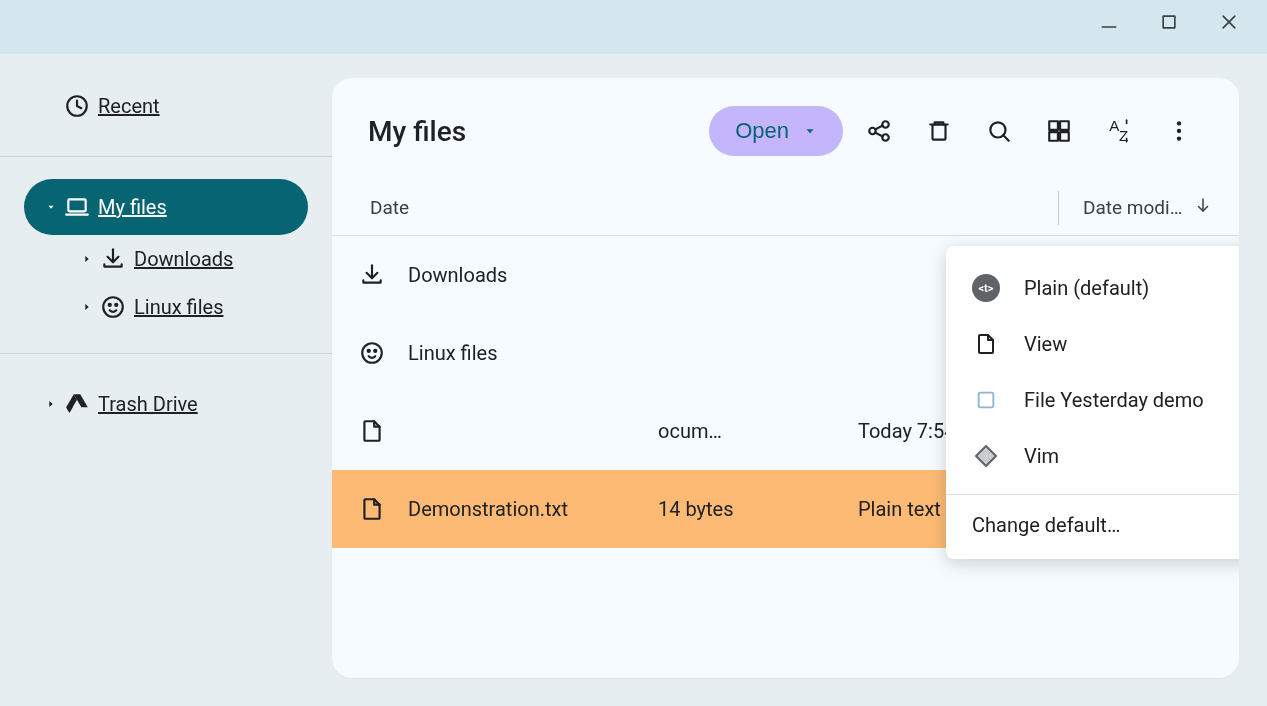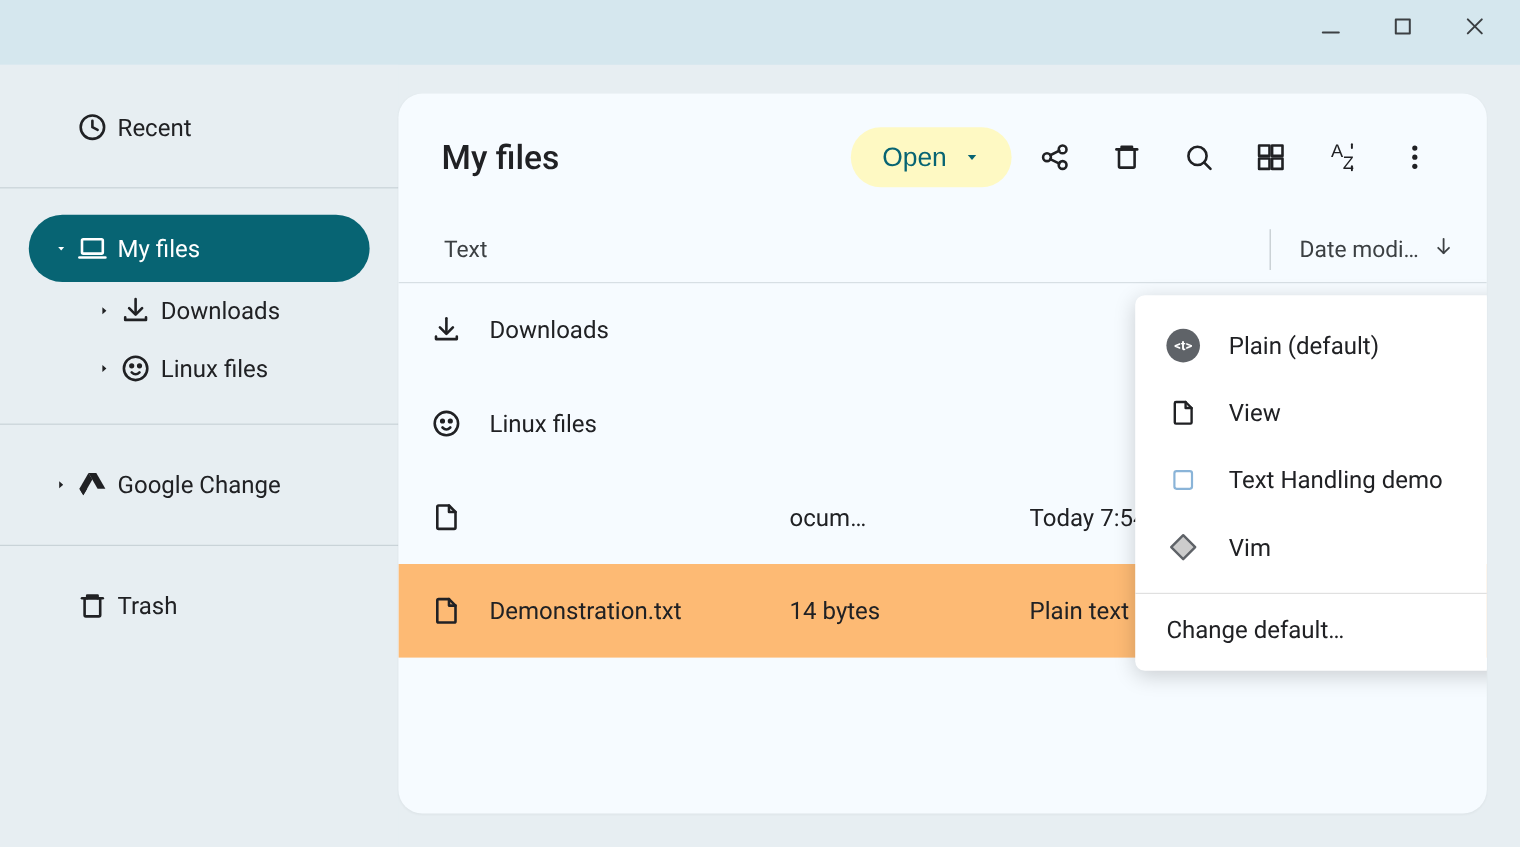--- a/index.html
+++ b/index.html
@@ -41,20 +41,21 @@
   .side-item {
     display: flex;
     align-items: center;
     gap: 8px;
     height: 56px;
     padding: 0 22px 0 22px;
     border-radius: 40px;
     cursor: pointer;
     font-size: 20px;
     color: #202124;
+    text-decoration: underline;
   }
   .side-item.small { height: 48px;}
   .side-item.active { background: #076473; color: #fff; }
   .side-item .chev { width:10px; display:flex; justify-content:center; }
   .side-sub { padding-left: 36px; }
   .side-icon { width:26px; height:26px; display:flex; align-items:center; justify-content:center;}
   .side-icon svg { width:26px; height:26px; }
   
   
   .content {
@@ -71,21 +72,21 @@
 
   .toolbar {
     display: flex;
     align-items: center;
     padding: 28px 36px 24px 36px;
     gap: 12px;
   }
   .toolbar h1 { font-size: 28px; font-weight: 500; flex: 0 0 auto; }
   .toolbar .spacer { flex:1; }
   .open-btn {
-    background: #fef9c3;
+    background: #c4b5fd;
     color: #076473;
     border: none;
     border-radius: 30px;
     padding: 12px 26px;
     font-size: 22px;
     font-weight: 500;
     display: flex;
     align-items: center;
     gap: 14px;
     cursor: pointer;
@@ -248,37 +249,24 @@
               <polygon points="8 5 16 12 8 19"></polygon>
             </svg>
         </span>
         <span class="side-icon">
           <svg viewBox="0 0 24 24" style="fill:currentColor;stroke:none">
               <polygon points="9 3 15 3 22 15 16 15"></polygon>
               <polygon points="2 15 8 15 5 20"></polygon>
               <polygon points="9 3 2 15 5 20 12 8"></polygon>
             </svg>
         </span>
-        <span>Google Change</span>
-      </div>
-    </div>
-
-    <div class="side-section">
-      <div class="side-item">
-        <span class="chev"></span>
-        <span class="side-icon">
-          <svg viewBox="0 0 24 24">
-              <polyline points="4 6 20 6"></polyline>
-              <path d="M8 6V4h8v2"></path>
-              <rect x="6" y="6" width="12" height="14" rx="1"></rect>
-            </svg>
-        </span>
-        <span>Trash</span>
-      </div>
-    </div>
+        <span>Trash Drive</span>
+      </div>
+    </div>
+
 
   </div>
 
   <div class="content">
 
     <div class="toolbar">
       <h1>My files</h1>
       <div class="spacer"></div>
       <button class="open-btn">
         <span>Open</span>
@@ -330,21 +318,21 @@
         <svg viewBox="0 0 24 24" style="fill:currentColor;stroke:none">
             <circle cx="12" cy="5" r="2"></circle>
             <circle cx="12" cy="12" r="2"></circle>
             <circle cx="12" cy="19" r="2"></circle>
           </svg>
       </div>
     </div>
 
     <div class="table">
       <div class="thead">
-        <div class="name-col">Text</div>
+        <div class="name-col">Date</div>
         <div></div>
         <div></div>
         <div class="date-col">
           <span class="ellipsis">Date modi…</span>
           <span>
             <svg viewBox="0 0 24 24" width="18" height="18">
                 <line x1="12" y1="4" x2="12" y2="20"></line>
                 <polyline points="6 14 12 20 18 14"></polyline>
               </svg>
           </span>
@@ -410,21 +398,21 @@
               </svg>
             </div>
             <span>View</span>
           </div>
           <div class="menu-item">
             <div class="menu-icon">
               <svg width="22" height="22" viewBox="0 0 24 24" style="stroke:#8ab4d8">
                 <rect x="4" y="4" width="16" height="16" rx="2"></rect>
               </svg>
             </div>
-            <span>Text Handling demo</span>
+            <span>File Yesterday demo</span>
           </div>
           <div class="menu-item">
             <div class="menu-icon">
               <svg width="24" height="24" viewBox="0 0 24 24" style="stroke:#5f6368;fill:#ccc">
                 <polygon points="12 2 22 12 12 22 2 12"></polygon>
               </svg>
             </div>
             <span>Vim</span>
           </div>
         </div>

